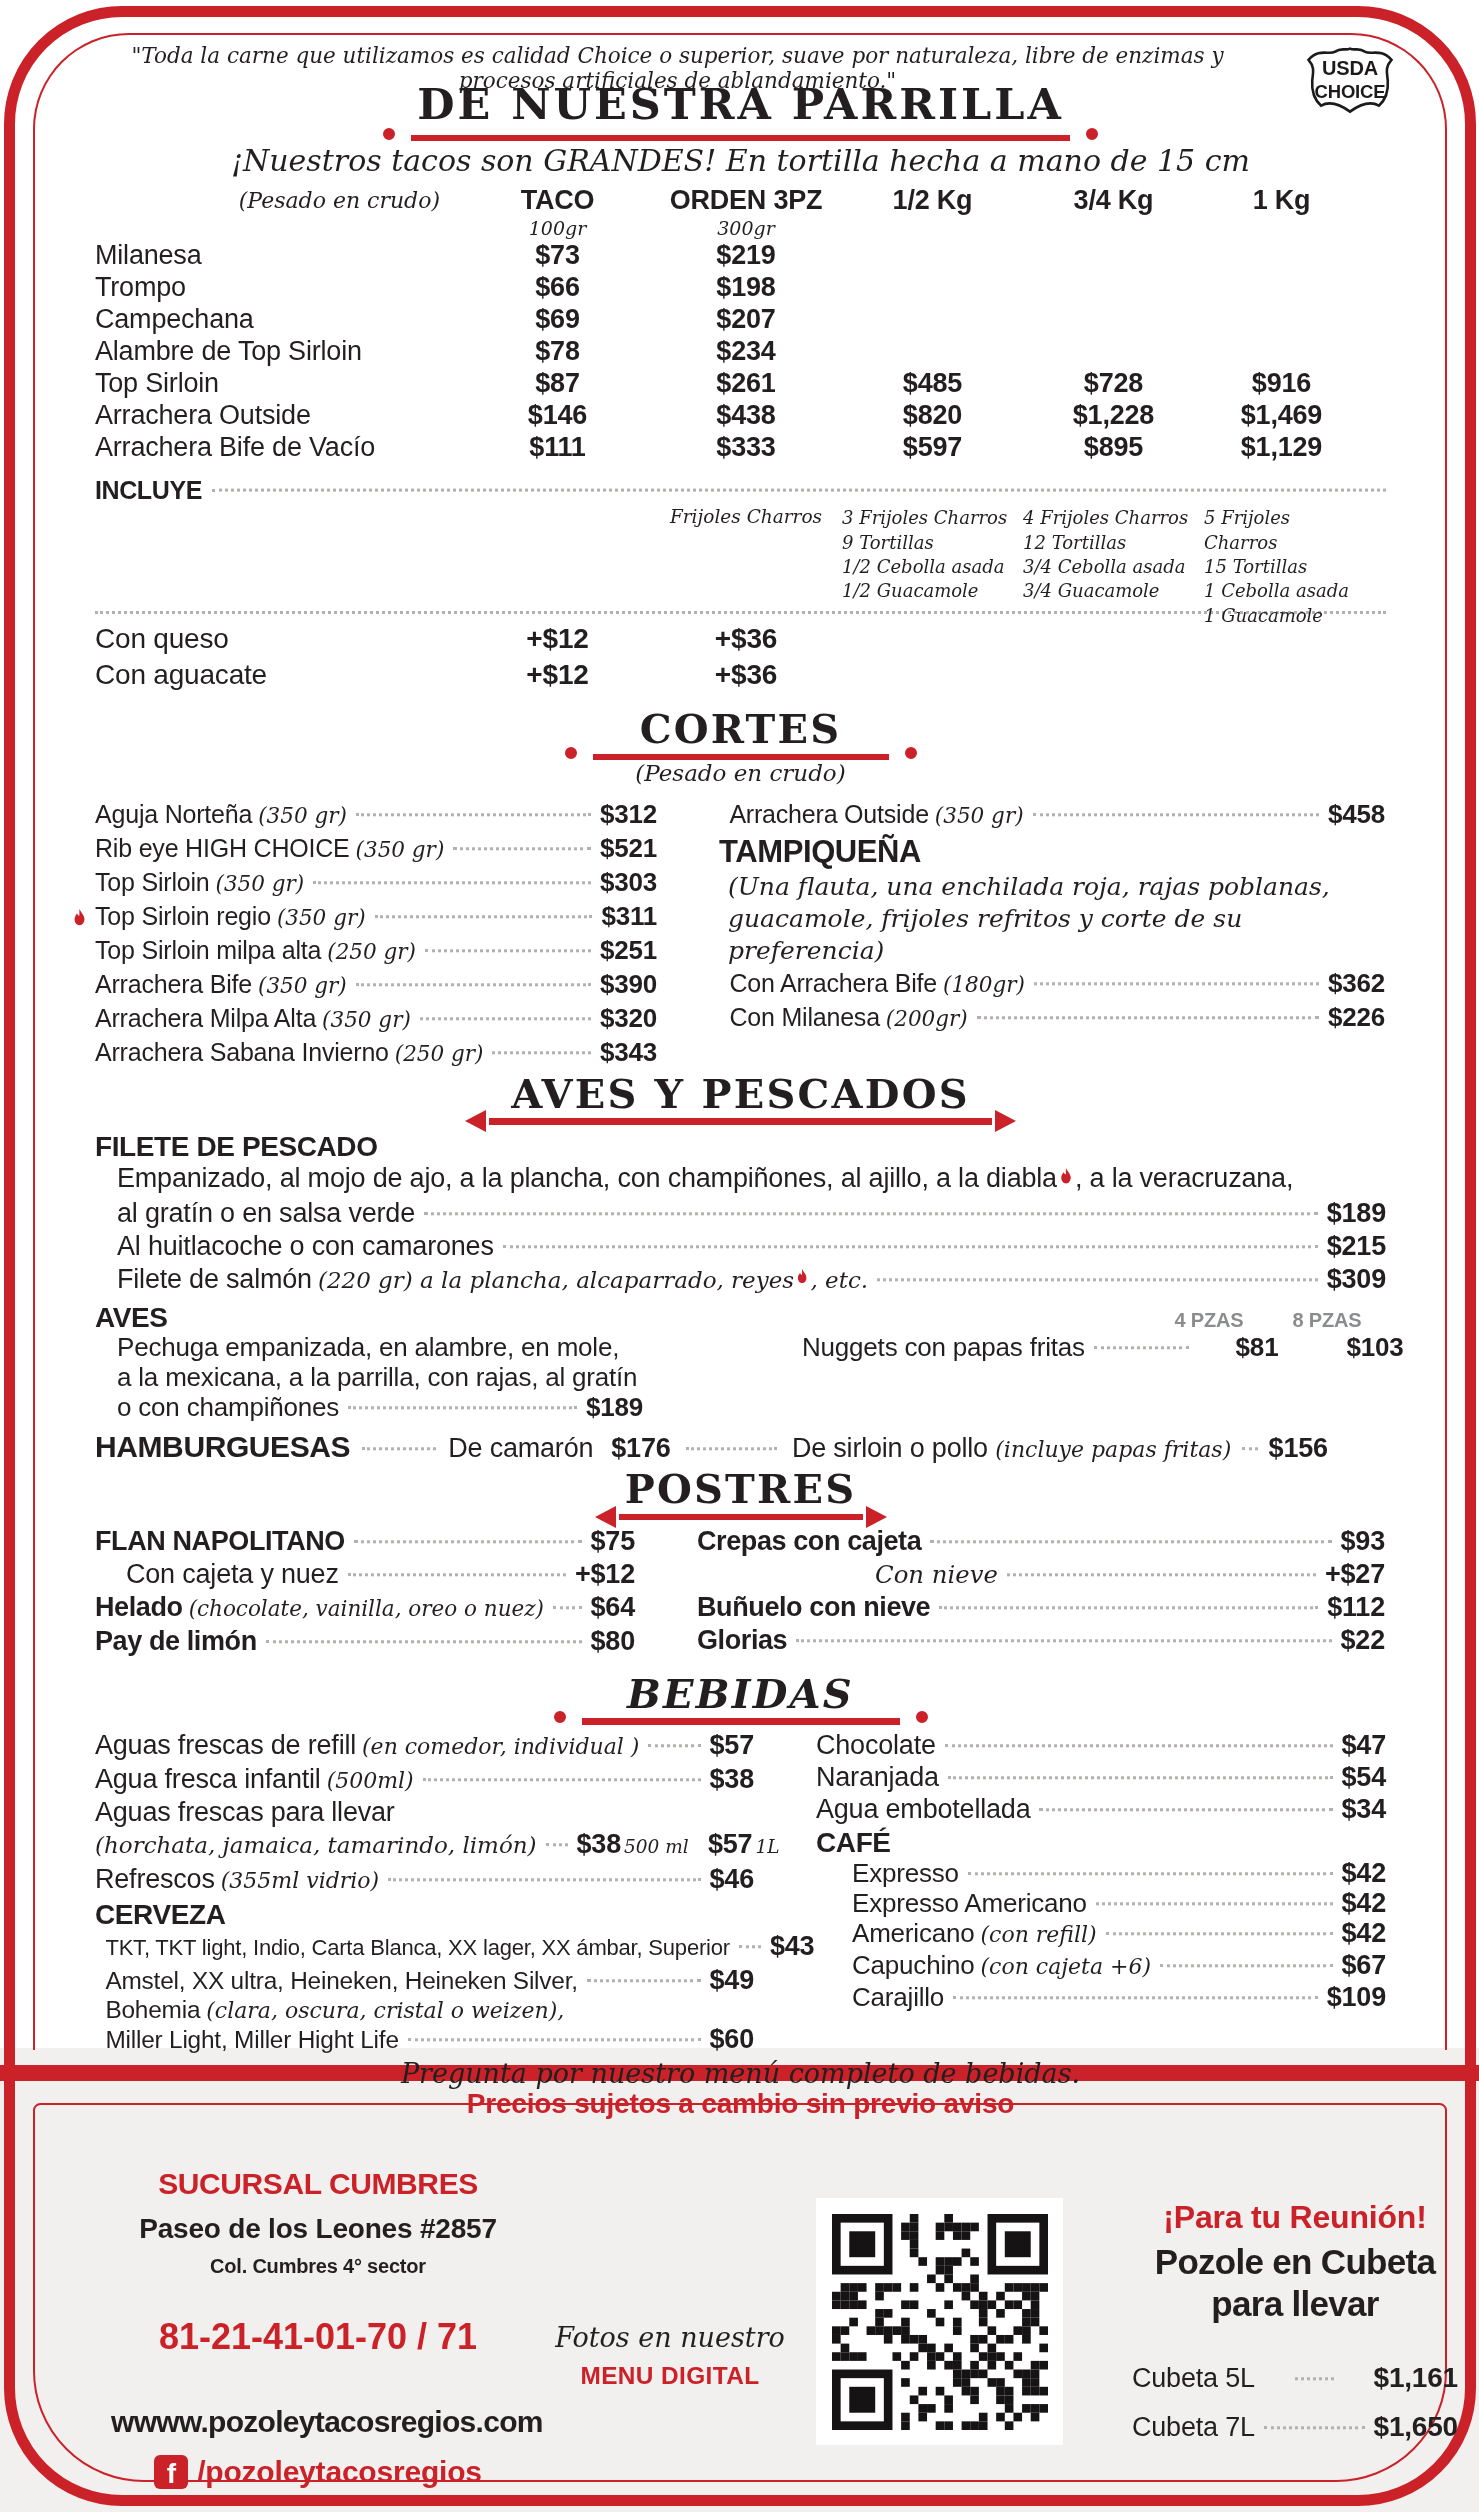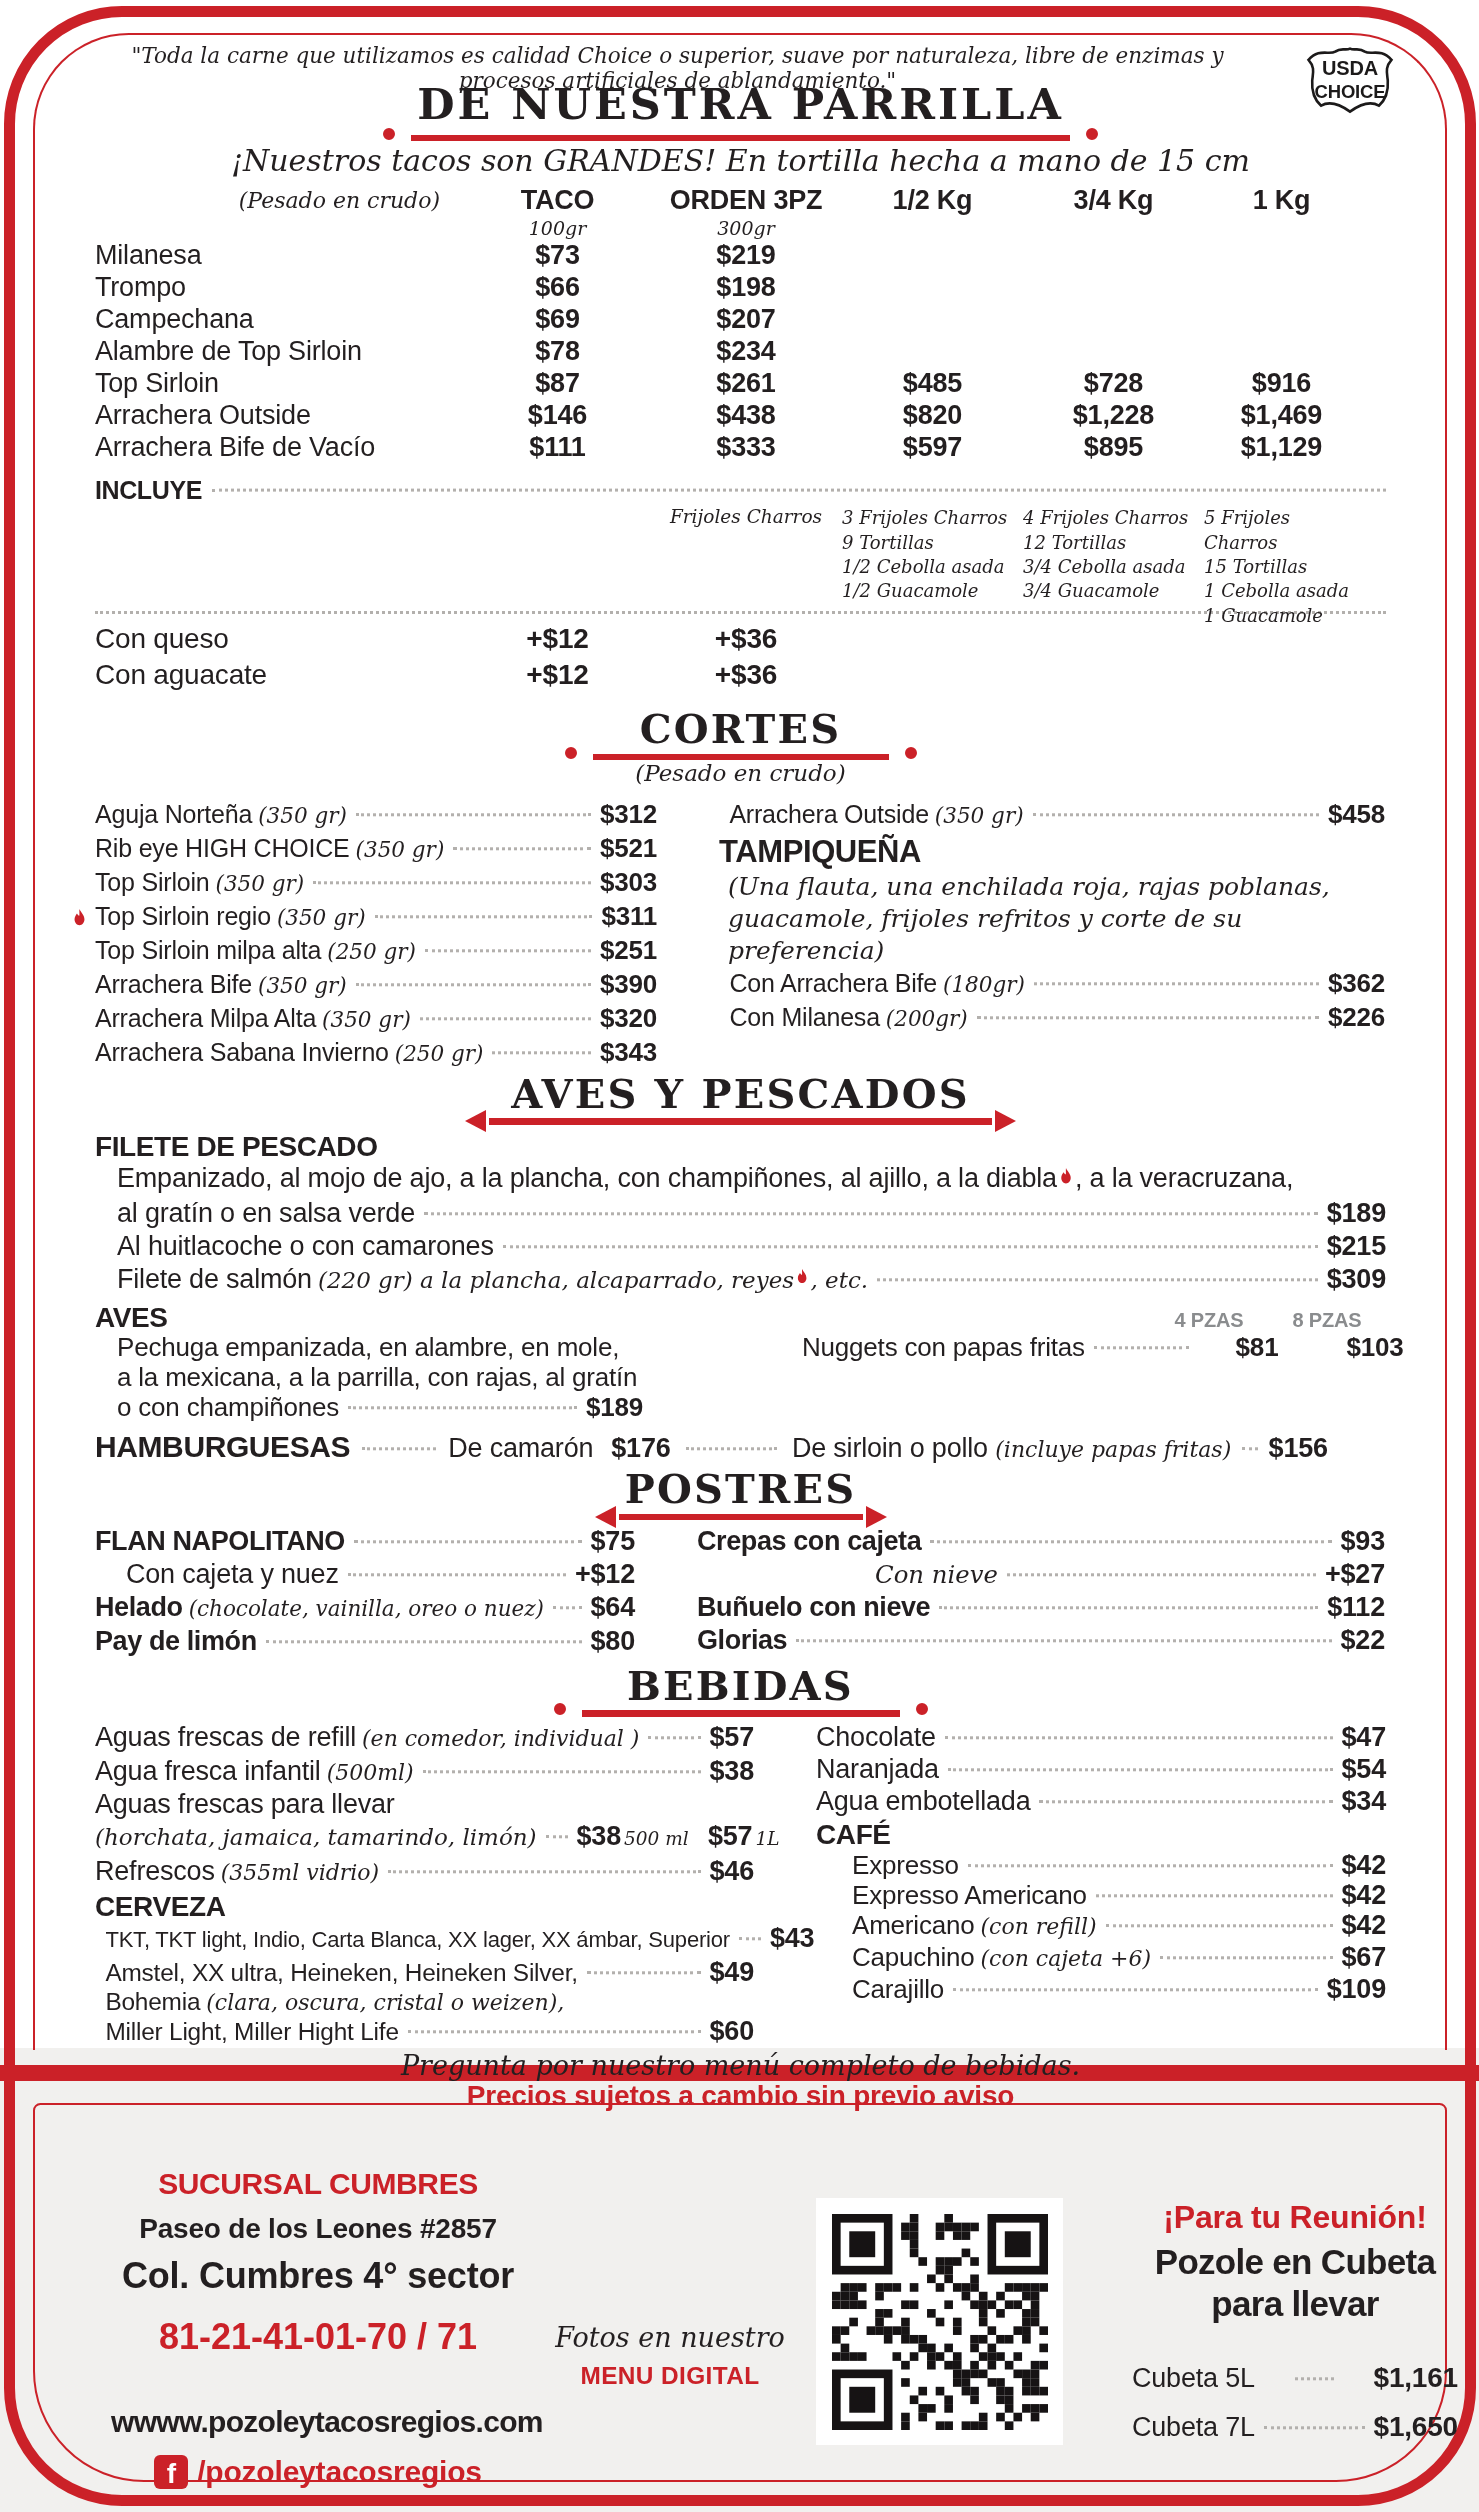--- a/index.html
+++ b/index.html
@@ -123,21 +123,21 @@
   .cerv3 .detail{font-size:18px;}
   .cafe-item{padding-left:36px;font-size:26px !important;line-height:30px !important;}
   .beb-note1{font-size:27px;text-align:center;height:30px;margin-top:1.5px;}
   .beb-note2{font-size:28px;text-align:center;font-weight:bold;}
 
   
   .f-abs{position:absolute;white-space:nowrap;}
   .f-left{left:111px;width:414px;text-align:center;}
   .f-sucursal{top:2167px;font-size:30px;}
   .f-addr1{top:2213px;font-size:28px;font-weight:bold;}
-  .f-addr2{top:2255px;font-size:36px;font-weight:bold;}
+  .f-addr2{top:2255px;font-size:20px;font-weight:bold;}
   .f-phone{top:2316px;font-size:36px;letter-spacing:0;}
   .f-web{top:2405px;font-size:30px;font-weight:bold;letter-spacing:-0.7px;}
   .f-fb{top:2455px;display:flex;align-items:center;justify-content:center;gap:9px;}
   .fb-badge{display:inline-flex;width:34px;height:34px;background:var(--red);border-radius:6px;
             color:#fff;font-weight:bold;font-size:28px;align-items:flex-end;justify-content:center;line-height:30px;}
   .f-fb-text{font-size:30px;font-weight:bold;}
   .f-fotos1{left:548px;width:244px;top:2322px;font-size:27px;text-align:center;}
   .f-fotos2{left:548px;width:244px;top:2362px;font-size:24.4px;font-weight:bold;text-align:center;letter-spacing:0.4px;}
   .f-qr{left:816px;top:2198px;width:247px;height:247px;background:#fff;display:flex;align-items:center;justify-content:center;}
   .f-right{left:1132px;width:326px;text-align:center;}
@@ -492,21 +492,21 @@
             <span class="price">$112</span>
         </div>
         <div class="mi">
           <span class="hdr" style="font-size:27px;">Glorias</span>
           <span class="dots"></span>
             <span class="price">$22</span>
         </div>
       </div>
     </div>
 
-    <div class="title sec-title" style="margin-top:4px;">BEBIDAS</div>
+    <div class="title sec-title" style="margin-top:12px;font-style:italic;">BEBIDAS</div>
     <div class="deco deco-bebidas">
       <span class="dring l"></span>
       <span class="dring r"></span>
     </div>
     <div class="beb-cols">
       <div>
         <div class="mi">
           <span>Aguas frescas de refill</span>
             <span class="detail scr">(en comedor, individual )</span>
           <span class="dots"></span>

